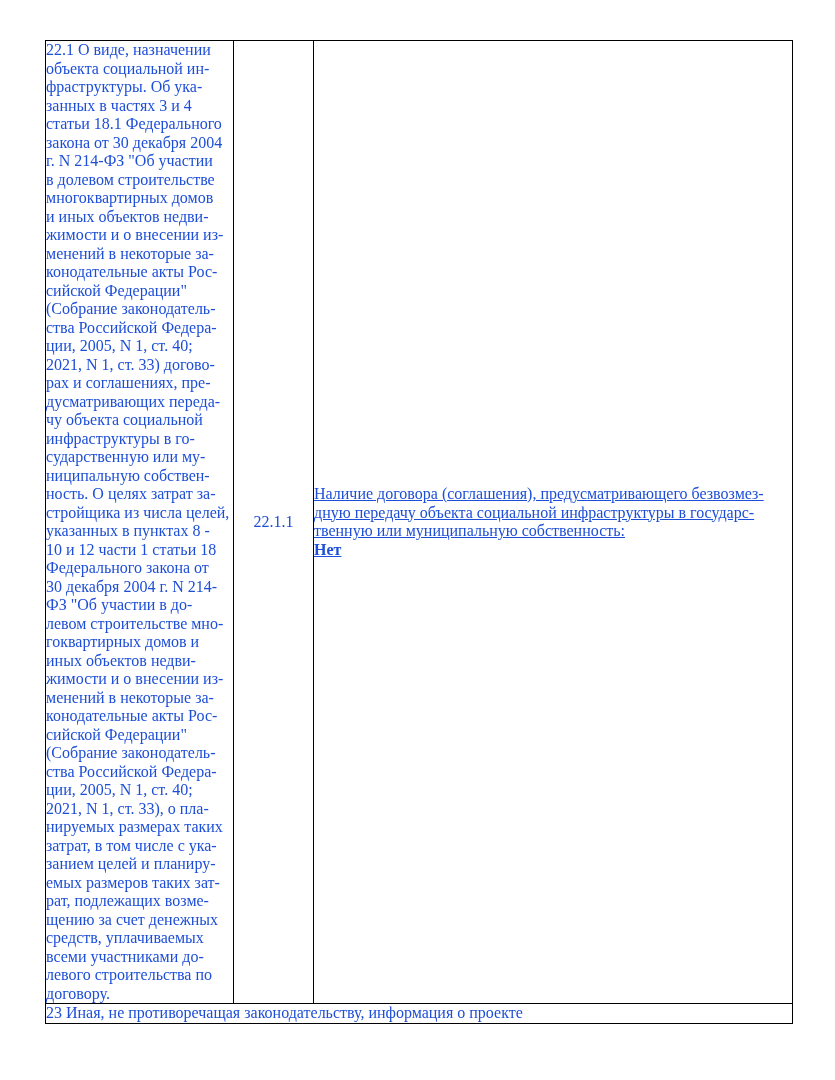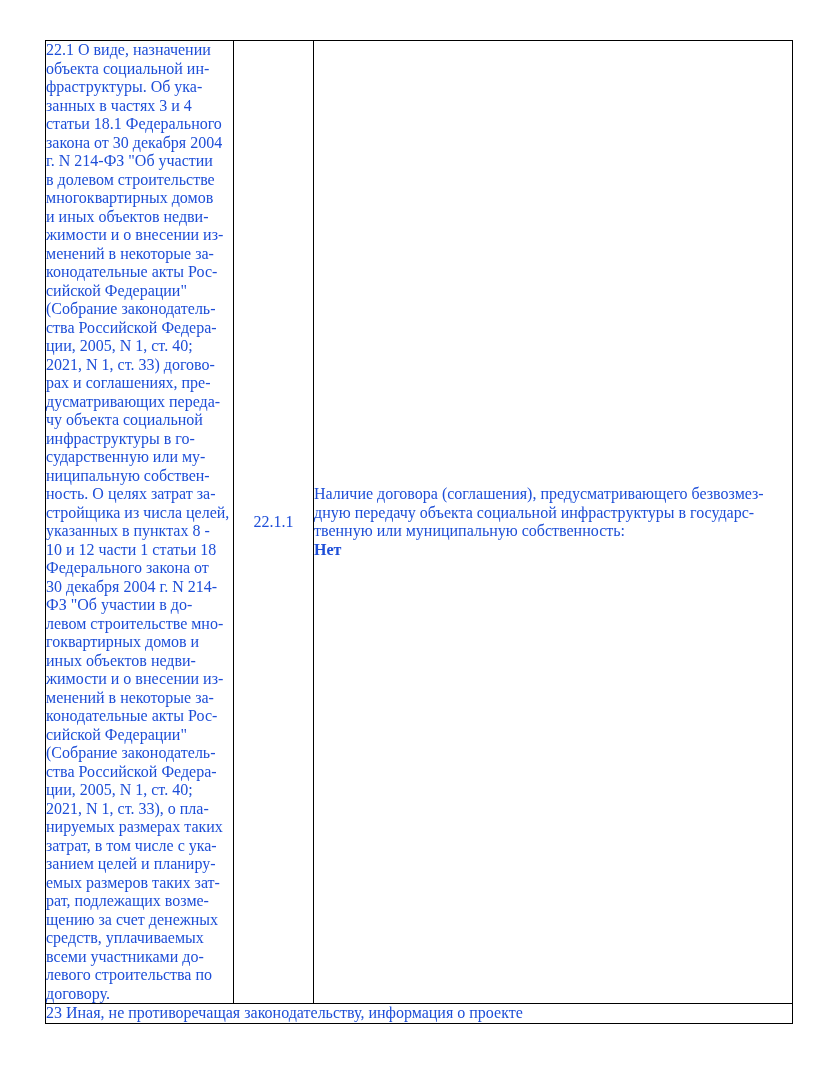--- a/index.html
+++ b/index.html
@@ -41,20 +41,21 @@
   td.c2 {
     width: 80px;
     vertical-align: middle;
     text-align: center;
     padding-left: 1px;
   }
   td.c3 {
     vertical-align: middle;
     padding-left: 3px;
     padding-right: 2px;
+    text-decoration: underline;
   }
   .pre {
     white-space: pre-line;
   }
   .answer-bold {
     font-weight: bold;
   }
   td.full-row {
     padding: 2px 2px 3px 2px;
     vertical-align: middle;

